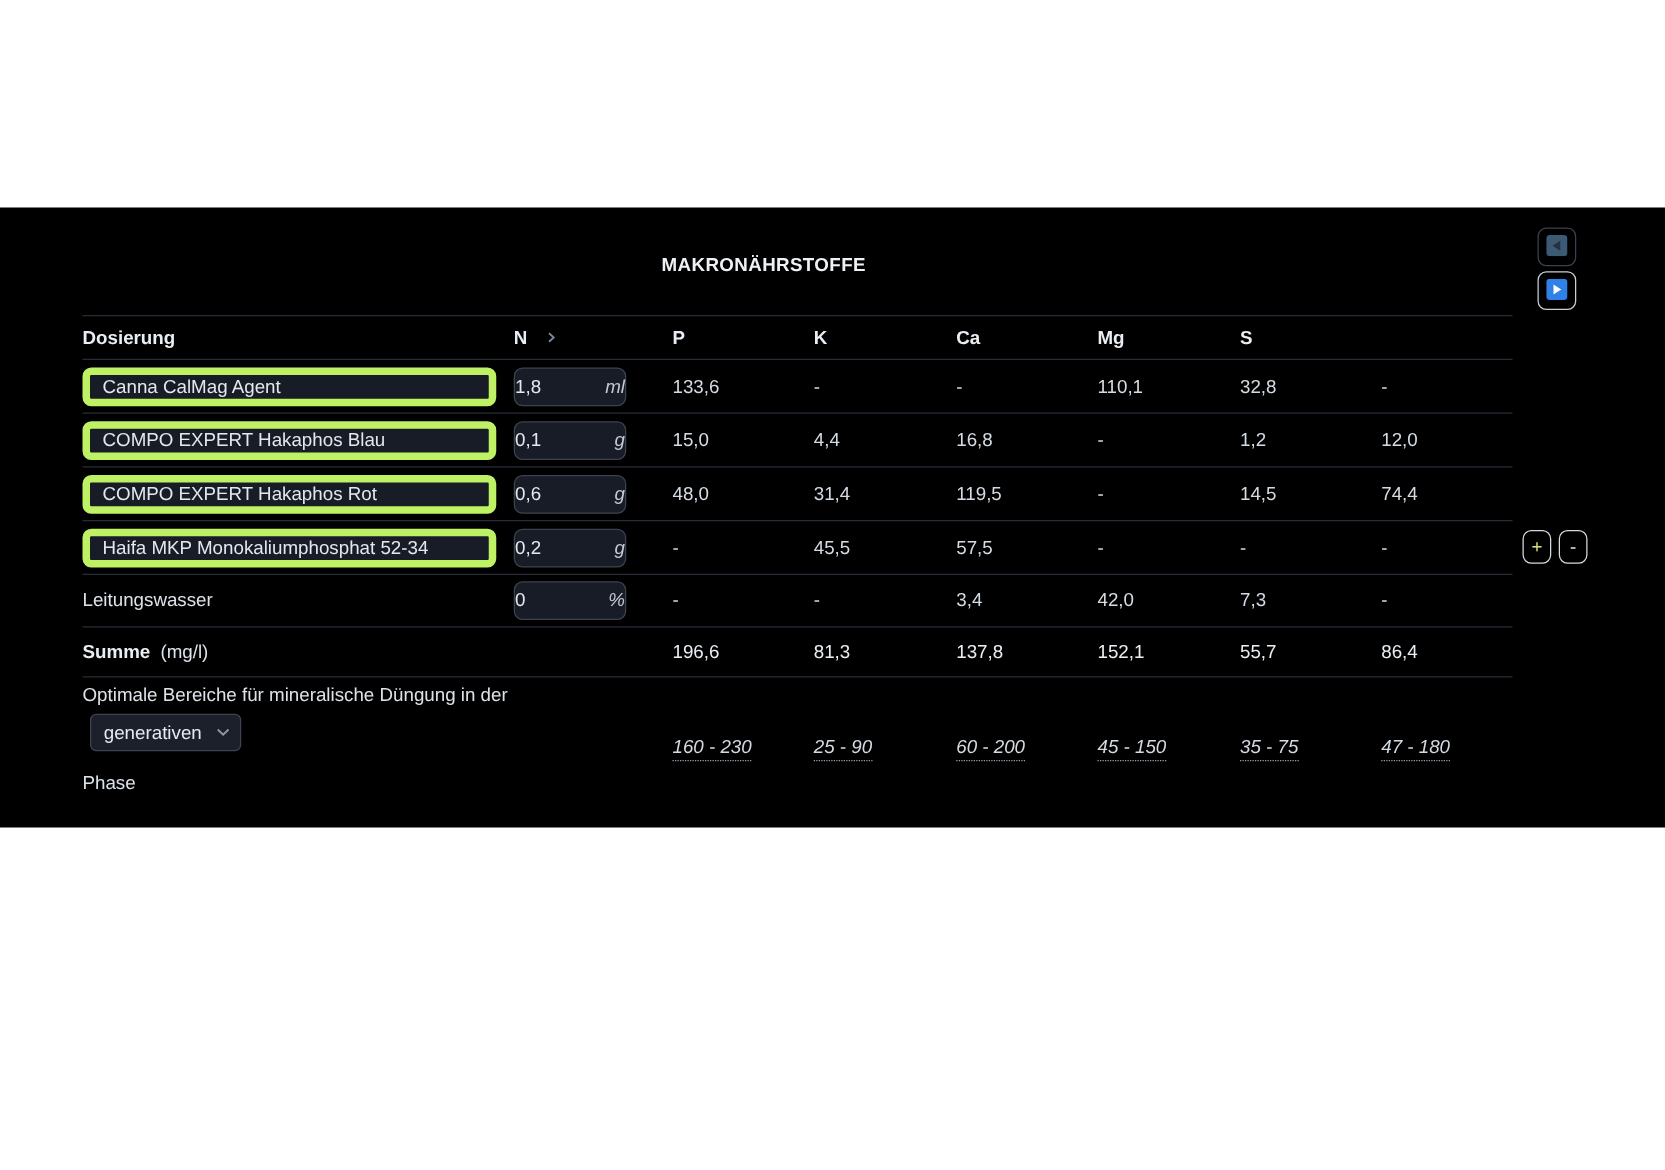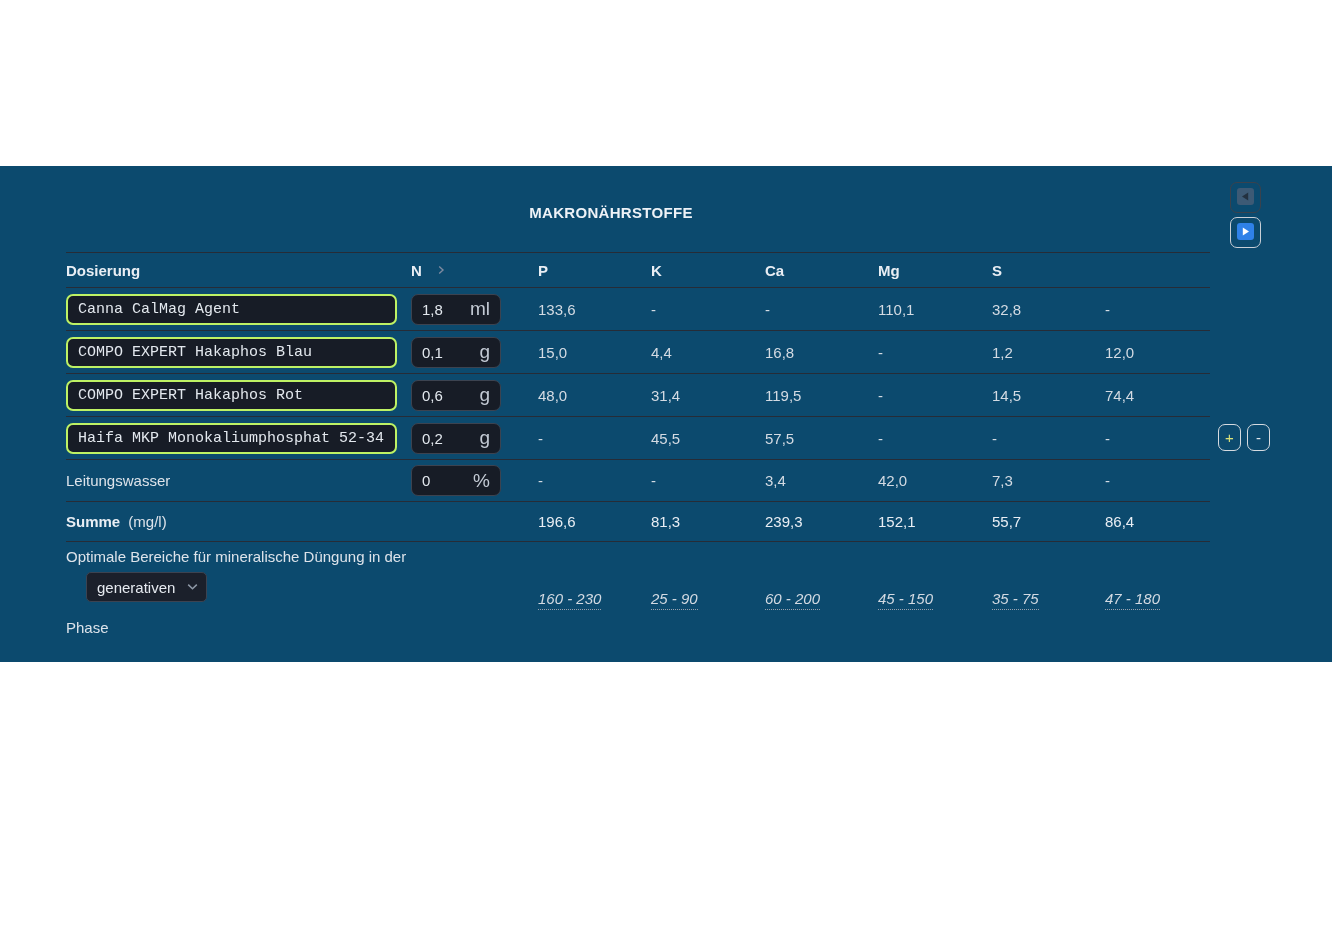--- a/index.html
+++ b/index.html
@@ -7,21 +7,21 @@
   body {
     width: 1332px; height: 936px;
     background: #ffffff;
     font-family: "Liberation Sans", sans-serif;
     overflow: hidden;
   }
   .panel {
     position: relative;
     margin-top: 166px;
     width: 1332px; height: 496px;
-    background: #0c4a6e;
+    background: #000000;
     color: #dde3ea;
     font-size: 15px;
   }
   .panel-title {
     position: absolute; top: 38px; left: 0; width: 1222px;
     text-align: center;
     font-weight: 700; font-size: 15px; letter-spacing: 0.3px;
     color: #eef2f7;
   }
   
@@ -69,49 +69,49 @@
   .tr.sumrow  { height: 40px; }
   .tr.optrow  { height: 77px; }
   .hcell { font-weight: 700; color: #e9eef4; display: flex; align-items: center; }
   .vcell { color: #d4dbe3; }
   .sumrow .vcell { font-weight: 400; color: #e9eef4; }
   .chev { margin-left: 14px; display: inline-flex; }
   
   .name-input {
     width: 331px; height: 31px;
     background: #171c26;
-    border: 2px solid #bef264;
+    border: 6px solid #bef264;
     border-radius: 7px;
     color: #e3e8ee;
-    font-family: Liberation Mono, monospace;
+    font-family: Liberation Sans, sans-serif;
     font-size: 15px;
     padding: 0 10px;
     outline: none;
   }
   .dose-box {
     width: 90px; height: 31px;
     background: #171c26;
     border: 1px solid #3c4350;
     border-radius: 7px;
     display: flex; align-items: center; justify-content: space-between;
-    padding: 0 10px;
+    padding: 0 0;
   }
   .dose-box input {
     width: 42px; background: transparent; border: none; outline: none;
     color: #e3e8ee; font-family: "Liberation Sans", sans-serif; font-size: 15px;
     padding: 0;
   }
-  .unit { color: #c3cad4; font-size: 19px; }
+  .unit { color: #c3cad4; font-size: 15px; font-style: italic; }
   .plain-label { color: #dde3ea; }
   .sum-label { font-weight: 700; color: #e9eef4; }
   .sum-suffix { font-weight: 400; color: #dde3ea; margin-left: 4px; }
   
   .opt-cell { grid-column: 1 / 3; line-height: 29px; color: #dde3ea; padding-right: 8px; }
   .opt-after { display: block; margin-top: 11px; }
-  .select-wrap { position: relative; display: inline-flex; vertical-align: middle; margin-left: 20px; align-items: flex-end; }
+  .select-wrap { position: relative; display: inline-flex; vertical-align: middle; margin-left: 6px; align-items: flex-end; }
   .phase-select {
     appearance: none; -webkit-appearance: none;
     background: #1b202b;
     border: 1px solid #3c4351;
     border-radius: 5px;
     color: #e6eaf0;
     font-family: "Liberation Sans", sans-serif;
     font-size: 15px;
     height: 30px;
     padding: 0 30px 0 10px;
@@ -249,21 +249,21 @@
     </div>
 
     <div class="tr sumrow">
       <div>
         <span class="sum-label">Summe</span>
         <span class="sum-suffix">(mg/l)</span>
       </div>
       <div></div>
       <div class="vcell">196,6</div>
       <div class="vcell">81,3</div>
-      <div class="vcell">239,3</div>
+      <div class="vcell">137,8</div>
       <div class="vcell">152,1</div>
       <div class="vcell">55,7</div>
       <div class="vcell">86,4</div>
     </div>
 
     <div class="tr optrow">
       <div class="opt-cell">
         <span>Optimale Bereiche für mineralische Düngung in der</span>
         <span class="select-wrap">
           <select class="phase-select">

